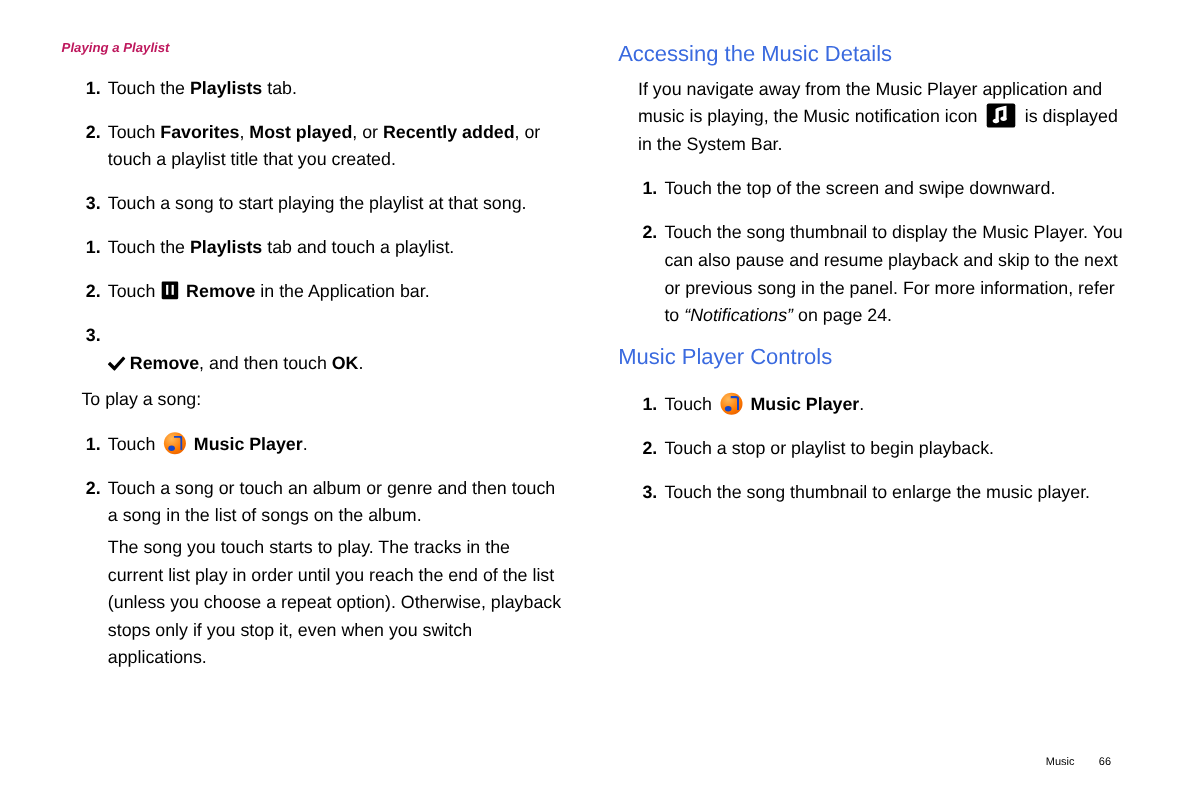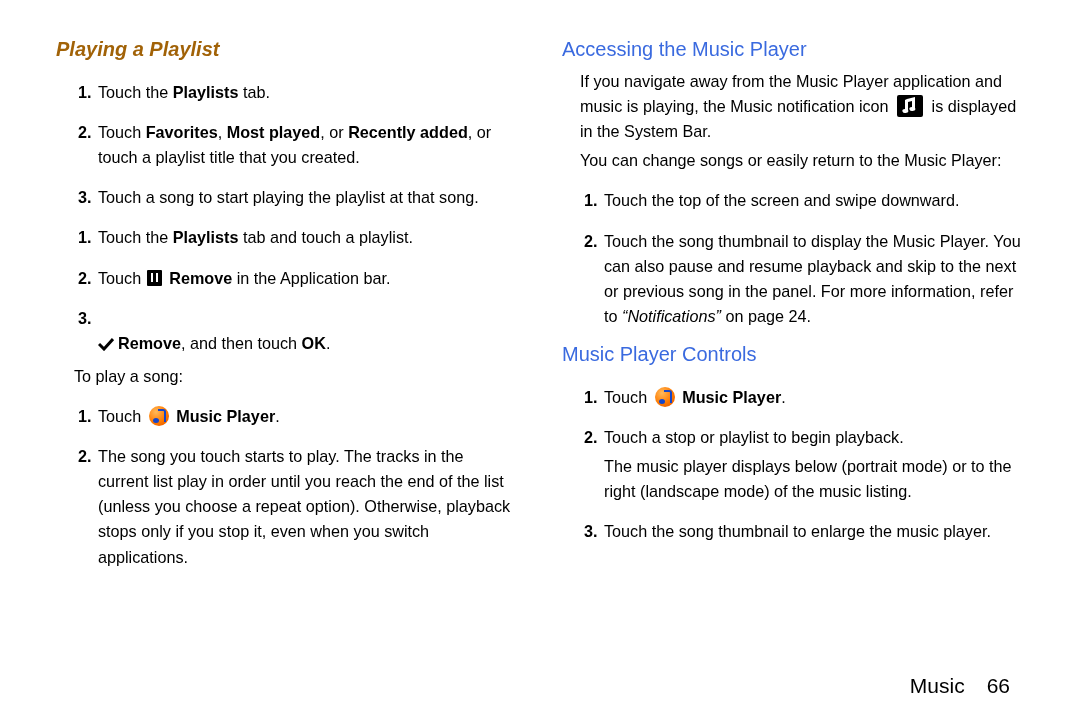--- a/index.html
+++ b/index.html
@@ -24,22 +24,22 @@
     box-sizing: border-box;
     font-size: 16.2px;
     line-height: 1.55;
   }
   .col-left { padding-right: 22px; }
   .col-right { padding-left: 22px; }
   .sub-red {
     font-family: Arial, Helvetica, sans-serif;
     font-weight: bold;
     font-style: italic;
-    color: #a16207;
-    font-size: 20px;
+    color: #be185d;
+    font-size: 12px;
     margin: 0 0 2px 0;
   }
   .h-blue {
     color: #3a6adf;
     font-size: 20px;
     font-weight: 400;
     margin: 10px 0 4px 0;
   }
   ol.num {
     margin: 0 0 6px 0;
@@ -59,21 +59,21 @@
   }
   .continue {
     display: block;
     margin-top: 4px;
   }
   .b { font-weight: bold; }
   .footer {
     position: absolute;
     bottom: 22px;
     right: 70px;
-    font-size: 21px;
+    font-size: 10px;
   }
   .footer .pg { margin-left: 22px; }
   
   .ico-trash {
     display: inline-block;
     width: 15px; height: 16px;
     background: #000;
     border-radius: 1px;
     position: relative;
     vertical-align: -2px;
@@ -161,51 +161,50 @@
             </svg></span><span class="b">Remove</span><span>, and then touch </span><span class="b">OK</span><span>.</span>
       </li>
     </ol>
 
     <p class="plain">To play a song:</p>
     <ol class="num">
       <li>
         <span>Touch </span><span class="ico-music-app"></span> <span class="b">Music Player</span><span>.</span>
       </li>
       <li>
+        <span>Touch a song or touch an album or genre and then touch a song in the list of songs on the album.</span>
         <span class="continue">The song you touch starts to play. The tracks in the current list play in order until you reach the end of the list (unless you choose a repeat option). Otherwise, playback stops only if you stop it, even when you switch applications.</span>
       </li>
     </ol>
   </div>
 
   <div class="col col-right">
 
-    <div class="h-blue" style="margin-top:0">Accessing the Music Player</div>
+    <div class="h-blue" style="margin-top:0">Accessing the Music Details</div>
     <p class="plain">
       <span>If you navigate away from the Music Player application and music is playing, the Music notification icon </span><span class="ico-note-box"><svg width="18" height="18" viewBox="0 0 18 18">
             <path d="M6 2 L14 0 L14 11 A3 2 0 1 1 11 10 L11 4 L7 5 L7 13 A3 2 0 1 1 4 12 L4 3 Z" fill="#fff"></path>
           </svg></span><span> is displayed in the System Bar.</span>
     </p>
-    <p class="plain">You can change songs or easily return to the Music Player:</p>
     <ol class="num">
       <li>
         <span>Touch the top of the screen and swipe downward.</span>
       </li>
       <li>
         <span>Touch the song thumbnail to display the Music Player. You can also pause and resume playback and skip to the next or previous song in the panel.  For more information, refer to </span><span style="font-style:italic">“Notifications”</span><span> on page 24.</span>
       </li>
     </ol>
 
     <div class="h-blue">Music Player Controls</div>
     <ol class="num">
       <li>
         <span>Touch </span><span class="ico-music-app"></span> <span class="b">Music Player</span><span>.</span>
       </li>
       <li>
         <span>Touch a stop or playlist to begin playback.</span>
-        <span class="continue">The music player displays below (portrait mode) or to the right (landscape mode) of the music listing.</span>
       </li>
       <li><span>Touch the song thumbnail to enlarge the music player.</span></li>
     </ol>
   </div>
 
   <div class="footer">
     <span>Music</span><span class="pg">66</span>
   </div>
 </div>
 

